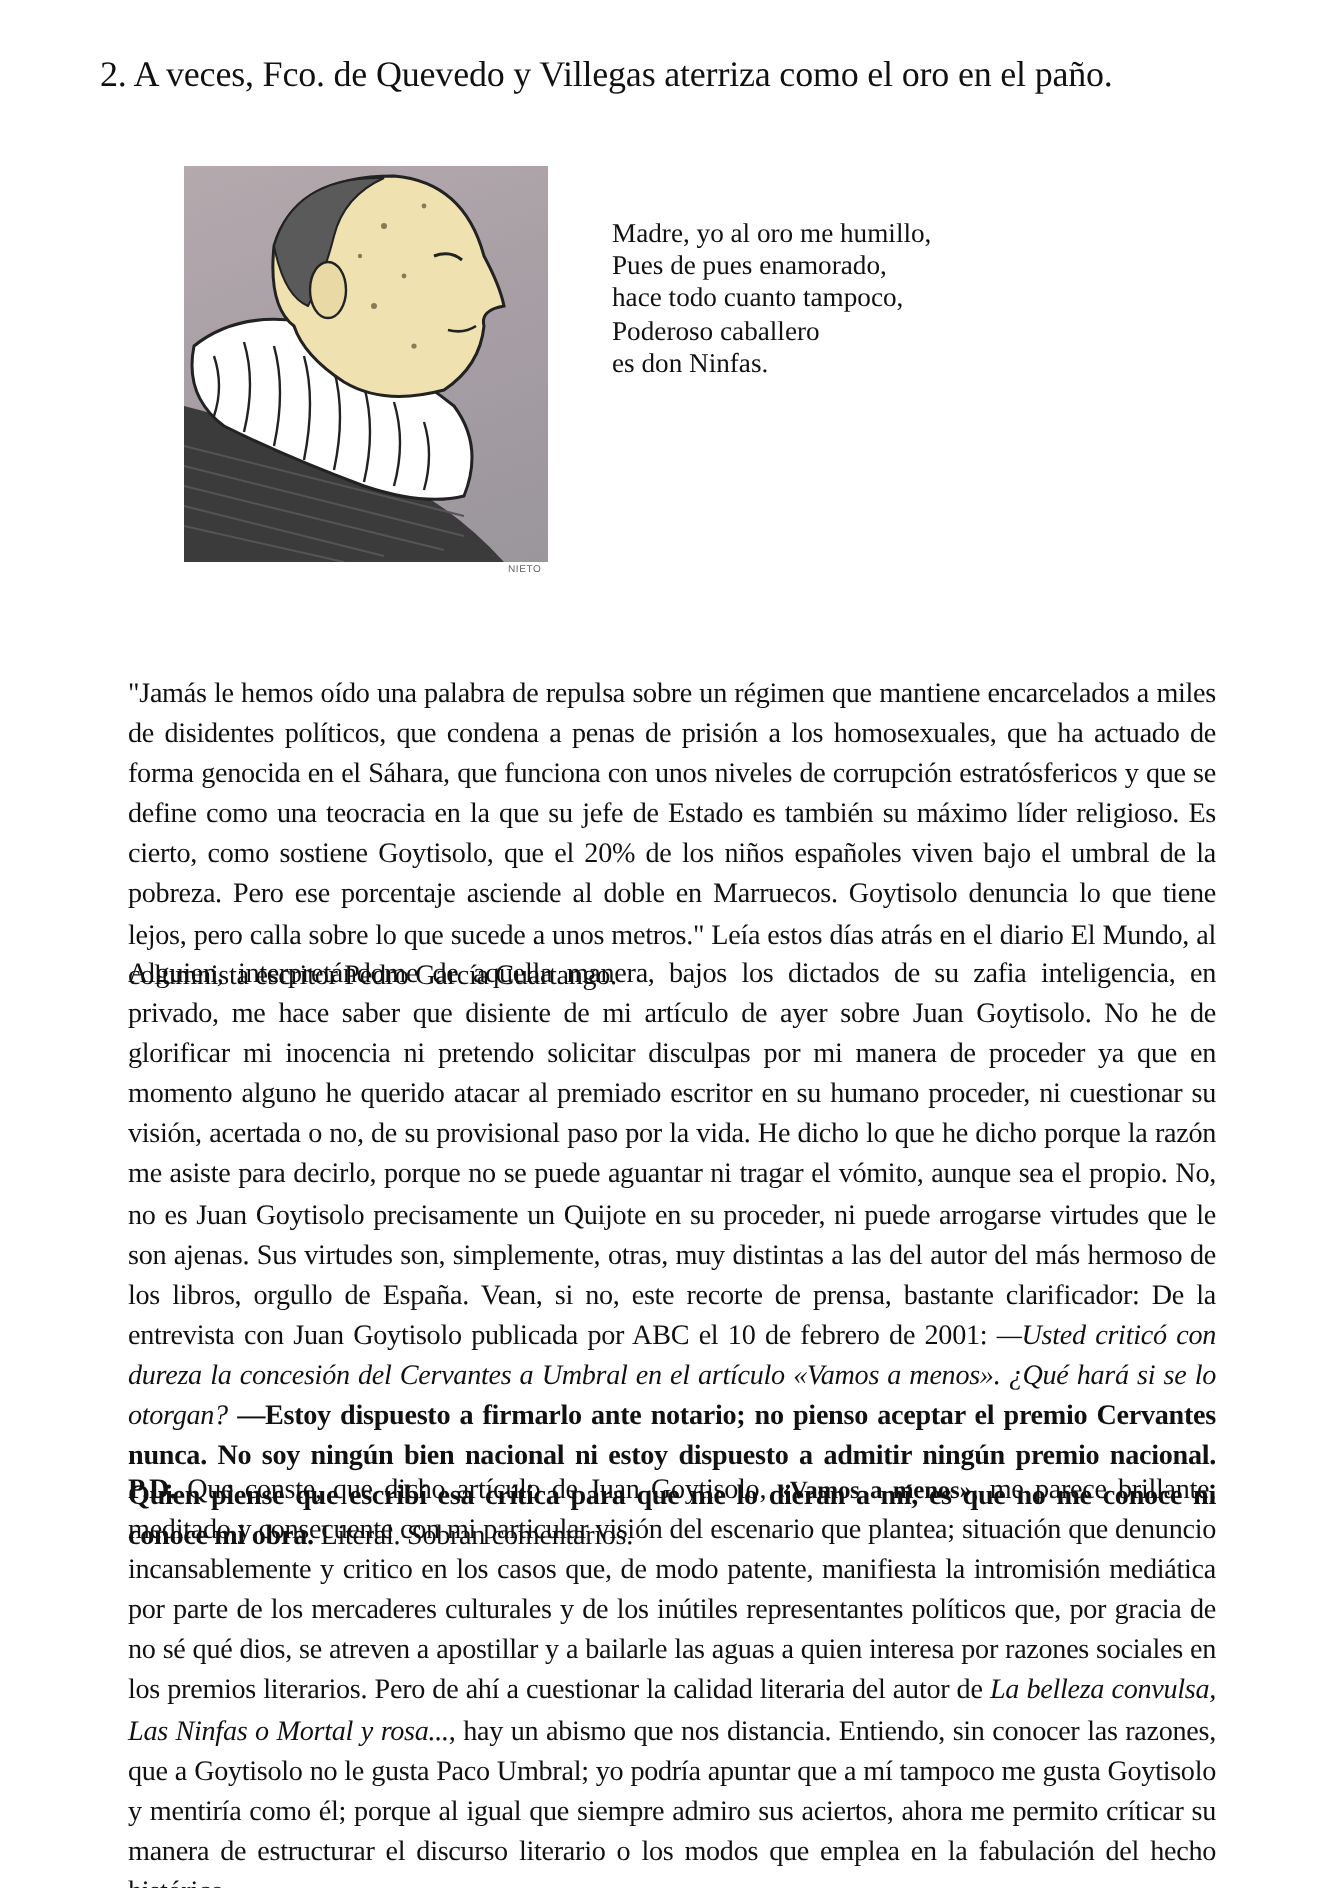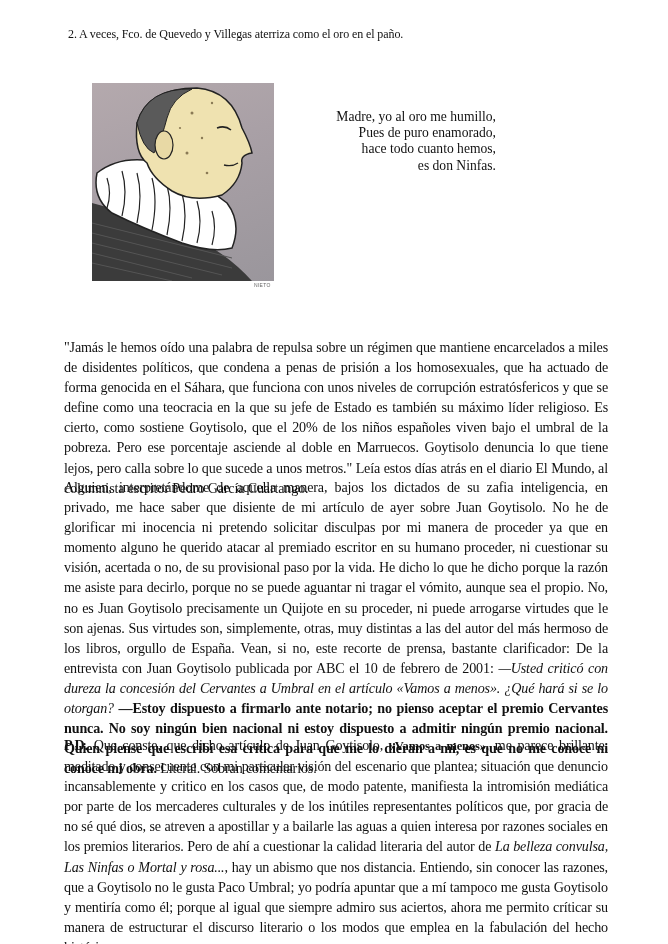--- a/index.html
+++ b/index.html
@@ -2,36 +2,36 @@
 <html><head>
 <meta charset="utf-8">
 <style>
   html, body { margin: 0; padding: 0; background: #ffffff; }
   body {
     width: 668px; height: 944px; position: relative; overflow: hidden;
     font-family: "Liberation Serif", "DejaVu Serif", serif;
     color: #111111;
   }
   .heading {
-    position: absolute; left: 68px; top: 27px;
-    font-size: 12px; letter-spacing: -0.1px;
+    position: absolute; left: 50px; top: 27px;
+    font-size: 18px; letter-spacing: -0.1px;
   }
   .portrait {
     position: absolute; left: 92px; top: 83px; width: 182px; height: 198px;
     background: linear-gradient(160deg, #b4a9ad 0%, #a9a0a6 40%, #9a969c 100%);
     overflow: hidden;
   }
   .credit {
     position: absolute; left: 254px; top: 282px; font-size: 5px;
     font-family: "Liberation Sans", sans-serif; color: #666;
     letter-spacing: 0.3px;
   }
   .poem {
     position: absolute; left: 306px; top: 109px; width: 190px;
-    text-align: right; font-size: 13.6px; line-height: 16.2px;
+    text-align: left; font-size: 13.6px; line-height: 16.2px;
   }
   .poem div { white-space: nowrap; }
   .para {
     position: absolute; left: 64px; width: 544px;
     font-size: 14.1px; line-height: 20.1px; text-align: justify;
     letter-spacing: -0.15px;
   }
   .p1 { top: 337px; }
   .p2 { top: 477px; }
   .p3 { top: 735px; }
@@ -84,22 +84,23 @@
       <circle cx="115" cy="90" r="1.3"></circle>
         <circle cx="88" cy="45" r="1.1"></circle>
         <circle cx="120" cy="20" r="1.2"></circle>
     </g>
   </svg>
 </div>
 <div class="credit">NIETO</div>
 
 <div class="poem">
   <div>Madre, yo al oro me humillo,</div>
-  <div>Pues de puro enamorado,</div>
-  <div>hace todo cuanto hemos,</div>
+  <div>Pues de pues enamorado,</div>
+  <div>hace todo cuanto tampoco,</div>
+  <div>Poderoso caballero</div>
   <div>es don Ninfas.</div>
 </div>
 
 <div class="para p1">"Jamás le hemos oído una palabra de repulsa sobre un régimen que mantiene encarcelados a miles de disidentes políticos, que condena a penas de prisión a los homosexuales, que ha actuado de forma genocida en el Sáhara, que funciona con unos niveles de corrupción estratósfericos y que se define como una teocracia en la que su jefe de Estado es también su máximo líder religioso. Es cierto, como sostiene Goytisolo, que el 20% de los niños españoles viven bajo el umbral de la pobreza. Pero ese porcentaje asciende al doble en Marruecos. Goytisolo denuncia lo que tiene lejos, pero calla sobre lo que sucede a unos metros." Leía estos días atrás en el diario El Mundo, al columnista escritor Pedro García Cuartango.</div>
 
 <div class="para p2"><span>Alguien, interpretándome de aquella manera, bajos los dictados de su zafia inteligencia, en privado, me hace saber que disiente de mi artículo de ayer sobre Juan Goytisolo. No he de glorificar mi inocencia ni pretendo solicitar disculpas por mi manera de proceder ya que en momento alguno he querido atacar al premiado escritor en su humano proceder, ni cuestionar su visión, acertada o no, de su provisional paso por la vida. He dicho lo que he dicho porque la razón me asiste para decirlo, porque no se puede aguantar ni tragar el vómito, aunque sea el propio. No, no es Juan Goytisolo precisamente un Quijote en su proceder, ni puede arrogarse virtudes que le son ajenas. Sus virtudes son, simplemente, otras, muy distintas a las del autor del más hermoso de los libros, orgullo de España. Vean, si no, este recorte de prensa, bastante clarificador: De la entrevista con Juan Goytisolo publicada por ABC el 10 de febrero de 2001: </span><span class="i">—Usted criticó con dureza la concesión del Cervantes a Umbral en el artículo «Vamos a menos». ¿Qué hará si se lo otorgan? </span><span class="bi">—Estoy dispuesto a firmarlo ante notario; no pienso aceptar el premio Cervantes nunca. No soy ningún bien nacional ni estoy dispuesto a admitir ningún premio nacional. Quien piense que escribí esa crítica para que me lo dieran a mí, es que no me conoce ni conoce mi obra.</span><span> Literal. Sobran comentarios.</span></div>
 
 <div class="para p3"><span class="b">P.D.</span><span> Que conste, que dicho artículo de Juan Goytisolo, </span><span class="bsm">«Vamos a menos»</span><span>, me parece brillante, meditado y consecuente con mi particular visión  del escenario que plantea; situación que denuncio incansablemente  y critico en los casos que, de modo patente, manifiesta la intromisión mediática por parte de los mercaderes culturales y de los inútiles representantes políticos que, por gracia de no sé qué dios, se atreven a apostillar y a bailarle las aguas a quien interesa por razones sociales en los premios literarios. Pero de ahí a cuestionar la calidad literaria del autor de </span><span class="i">La belleza convulsa, Las Ninfas o Mortal y rosa...</span><span>, hay un abismo que nos distancia. Entiendo, sin conocer las razones, que a Goytisolo no le gusta Paco Umbral; yo podría apuntar que a mí tampoco me gusta Goytisolo y mentiría como él; porque al igual que siempre admiro sus aciertos, ahora me permito críticar su manera de estructurar el discurso literario o los modos que emplea en la fabulación del hecho histórico.</span></div>
 
 </body></html>

